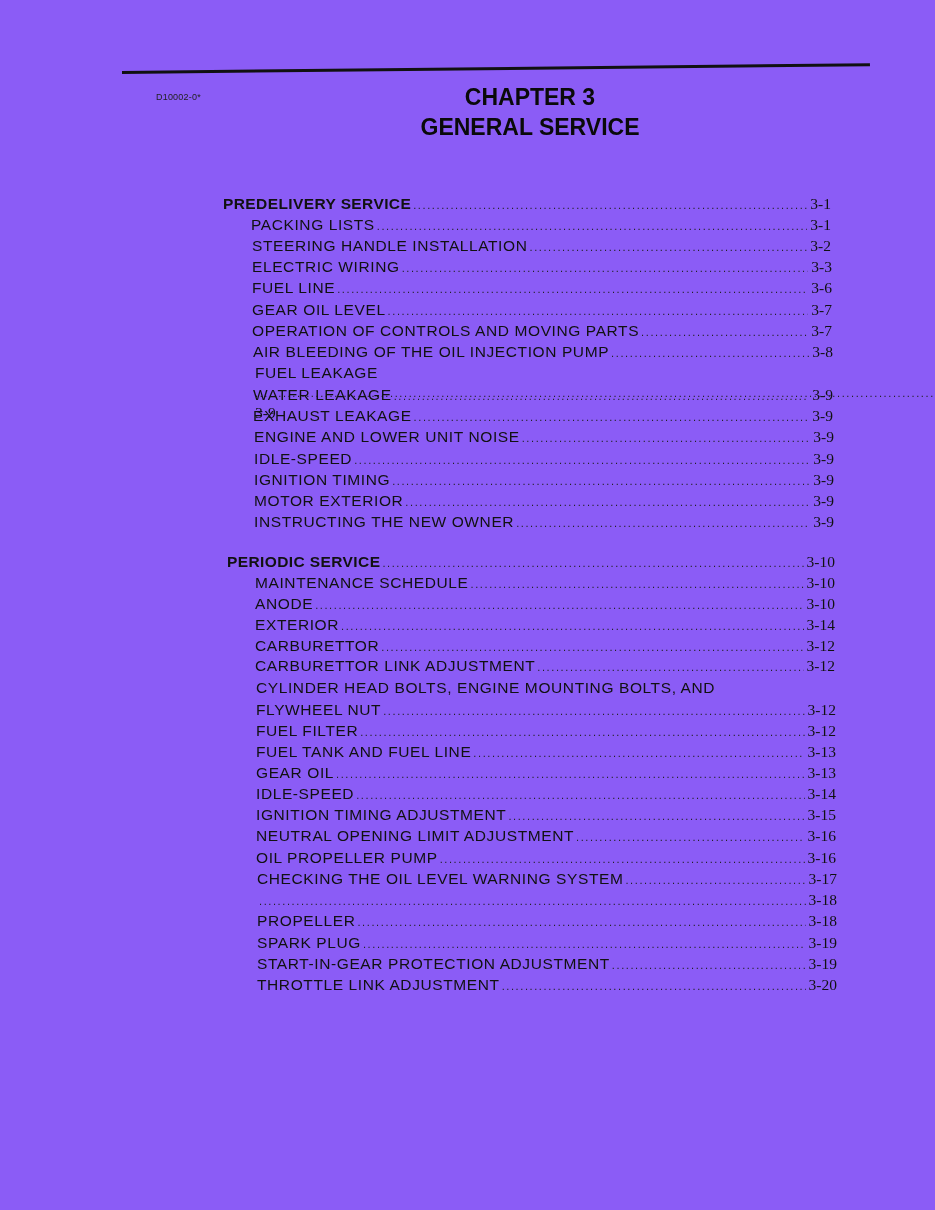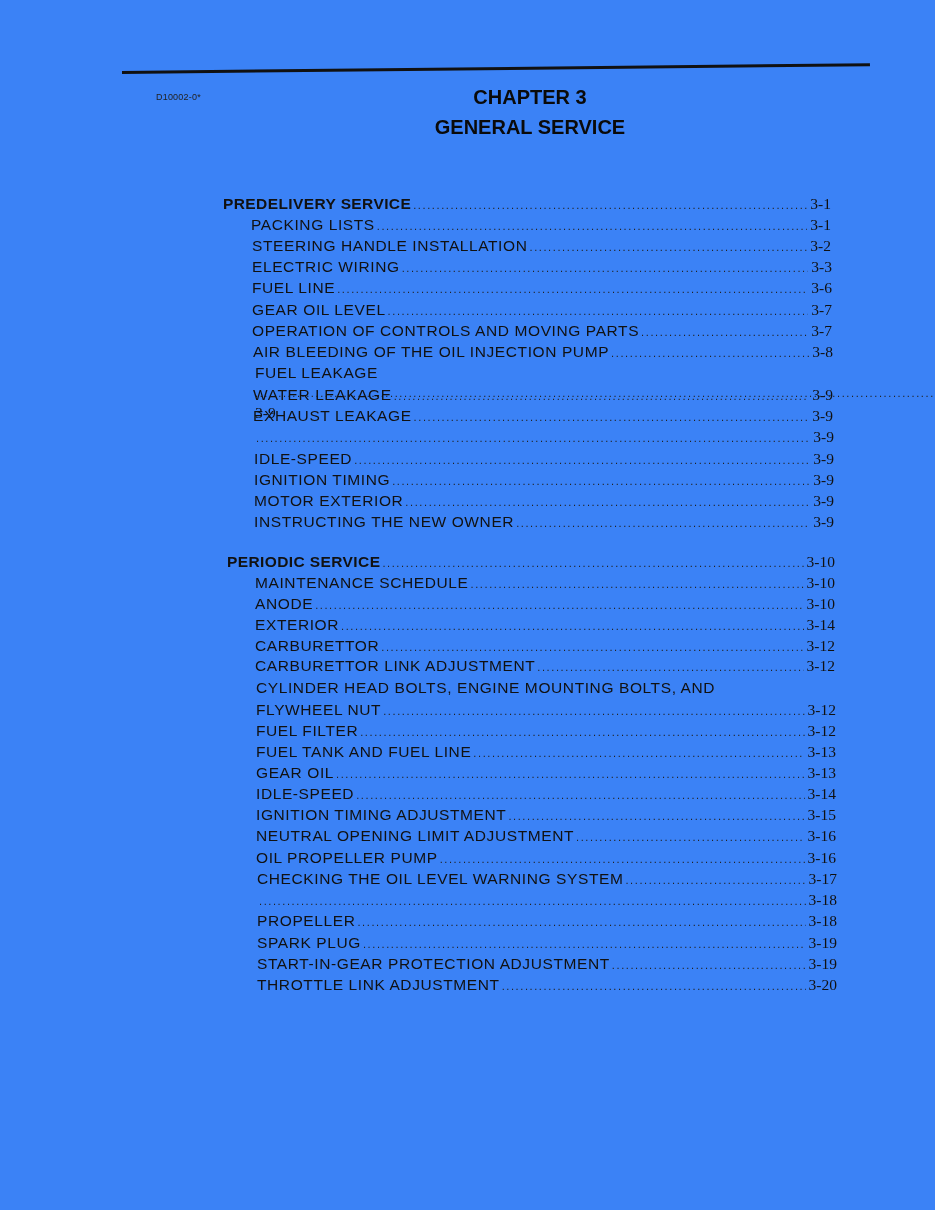--- a/index.html
+++ b/index.html
@@ -12,21 +12,21 @@
       height: 1210px;
       position: relative;
       overflow: hidden;
       font-family: "Liberation Sans", "DejaVu Sans", sans-serif;
       color: #111111;
     }
     .page {
       position: absolute;
       left: 0; top: 0;
       width: 935px; height: 1210px;
-      background: #3b82f6;
+      background: #8b5cf6;
     }
     .header-rule {
       position: absolute;
       left: 122px;
       top: 71px;
       width: 748px;
       height: 3px;
       background: #111111;
       transform: rotate(-0.6deg);
       transform-origin: left center;
@@ -38,21 +38,21 @@
       font-size: 9px;
       letter-spacing: 0.2px;
       color: #222222;
     }
     .chapter-title {
       position: absolute;
       left: 380px;
       width: 300px;
       text-align: center;
       font-weight: bold;
-      font-size: 20px;
+      font-size: 23px;
       line-height: 30px;
       color: #0a0a0a;
     }
     .chapter-number { top: 82px; }
     .chapter-name { top: 112px; }
 
     .toc {
       position: absolute;
       left: 0;
       top: 0;
@@ -153,20 +153,21 @@
       <span class="toc-label">WATER LEAKAGE</span>
       <span class="toc-leader"></span>
       <span class="toc-page">3-9</span>
     </div>
     <div class="toc-row" style="left:253px; top:406px; width:580px;">
       <span class="toc-label">EXHAUST LEAKAGE</span>
       <span class="toc-leader"></span>
       <span class="toc-page">3-9</span>
     </div>
     <div class="toc-row" style="left:254px; top:427px; width:580px;">
+      <span class="toc-label">ENGINE AND LOWER UNIT NOISE</span>
       <span class="toc-leader"></span>
       <span class="toc-page">3-9</span>
     </div>
     <div class="toc-row" style="left:254px; top:449px; width:580px;">
       <span class="toc-label">IDLE-SPEED</span>
       <span class="toc-leader"></span>
       <span class="toc-page">3-9</span>
     </div>
     <div class="toc-row" style="left:254px; top:470px; width:580px;">
       <span class="toc-label">IGNITION TIMING</span>

